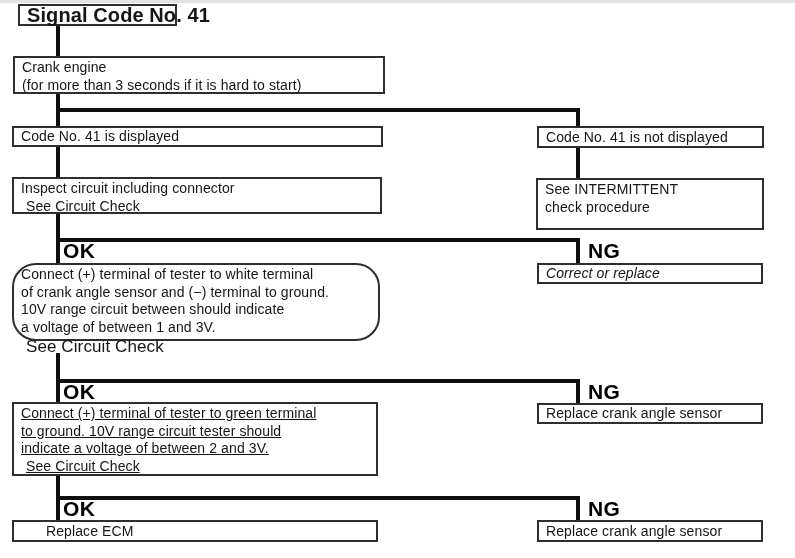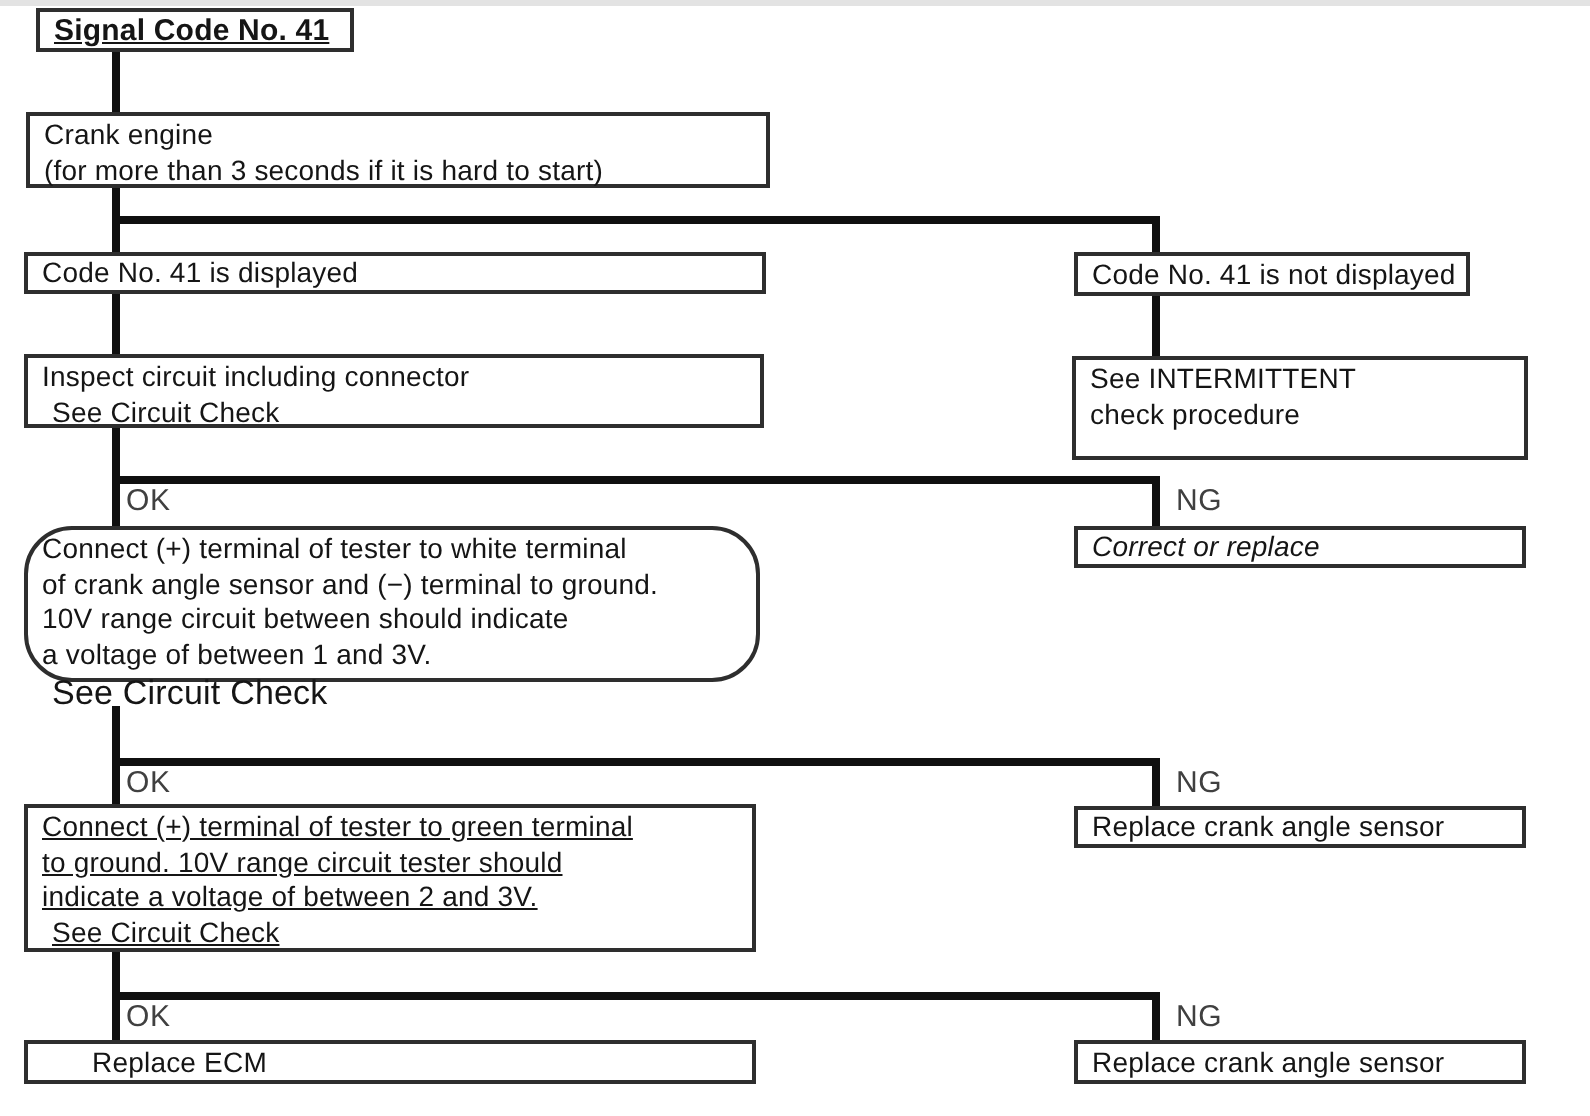--- a/index.html
+++ b/index.html
@@ -28,35 +28,36 @@
     border: 2px solid #2e2e2e;
     box-sizing: border-box;
     font-size: 14px;
     line-height: 17.5px;
     padding: 1px 4px 0 7px;
     white-space: nowrap;
     letter-spacing: 0.1px;
   }
   .node .ln { white-space: nowrap; }
   .node.single { display: flex; align-items: center; }
-  .node.title-box { font-weight: bold; font-size: 15px; text-decoration: underline; }
+  .node.title-box { font-weight: bold; font-size: 20px; }
   .ln.indent { padding-left: 5px; }
   .ln.big { font-size: 17px; line-height: 21px; }
   .vline, .hline {
     position: absolute;
     background: #101010;
   }
   .vline { width: 4px; }
   .hline { height: 4px; }
   .branch-label {
     position: absolute;
-    font-size: 15px;
+    font-size: 21px;
     line-height: 17px;
     letter-spacing: 0.3px;
-    color: #404040;
+    color: #000000;
+    font-weight: bold;
   }
 </style>
 </head>
 <body>
 
 <div class="page">
 
   <div class="scan-edge"></div>
 
   <div class="vline" style="left:56px; top:25px; height:32px;"></div>
@@ -114,21 +115,21 @@
     <div class="ln">Connect (+) terminal of tester to green terminal</div>
     <div class="ln">to ground. 10V range circuit tester should</div>
     <div class="ln">indicate a voltage of between 2 and 3V.</div>
     <div class="ln indent">See Circuit Check</div>
   </div>
 
   <div class="node single" style="left:12px; top:520px; width:366px; height:22px;padding-left:32px;">
     <div class="ln">Replace ECM</div>
   </div>
 
-  <div class="node single" style="left:537px; top:126px; width:198px; height:22px;">
+  <div class="node single" style="left:537px; top:126px; width:227px; height:22px;">
     <div class="ln">Code No. 41 is not displayed</div>
   </div>
 
   <div class="node" style="left:536px; top:178px; width:228px; height:52px;">
     <div class="ln">See INTERMITTENT</div>
     <div class="ln">check procedure</div>
   </div>
 
   <div class="node single" style="left:537px; top:263px; width:226px; height:21px;font-style:italic;">
     <div class="ln">Correct or replace</div>

